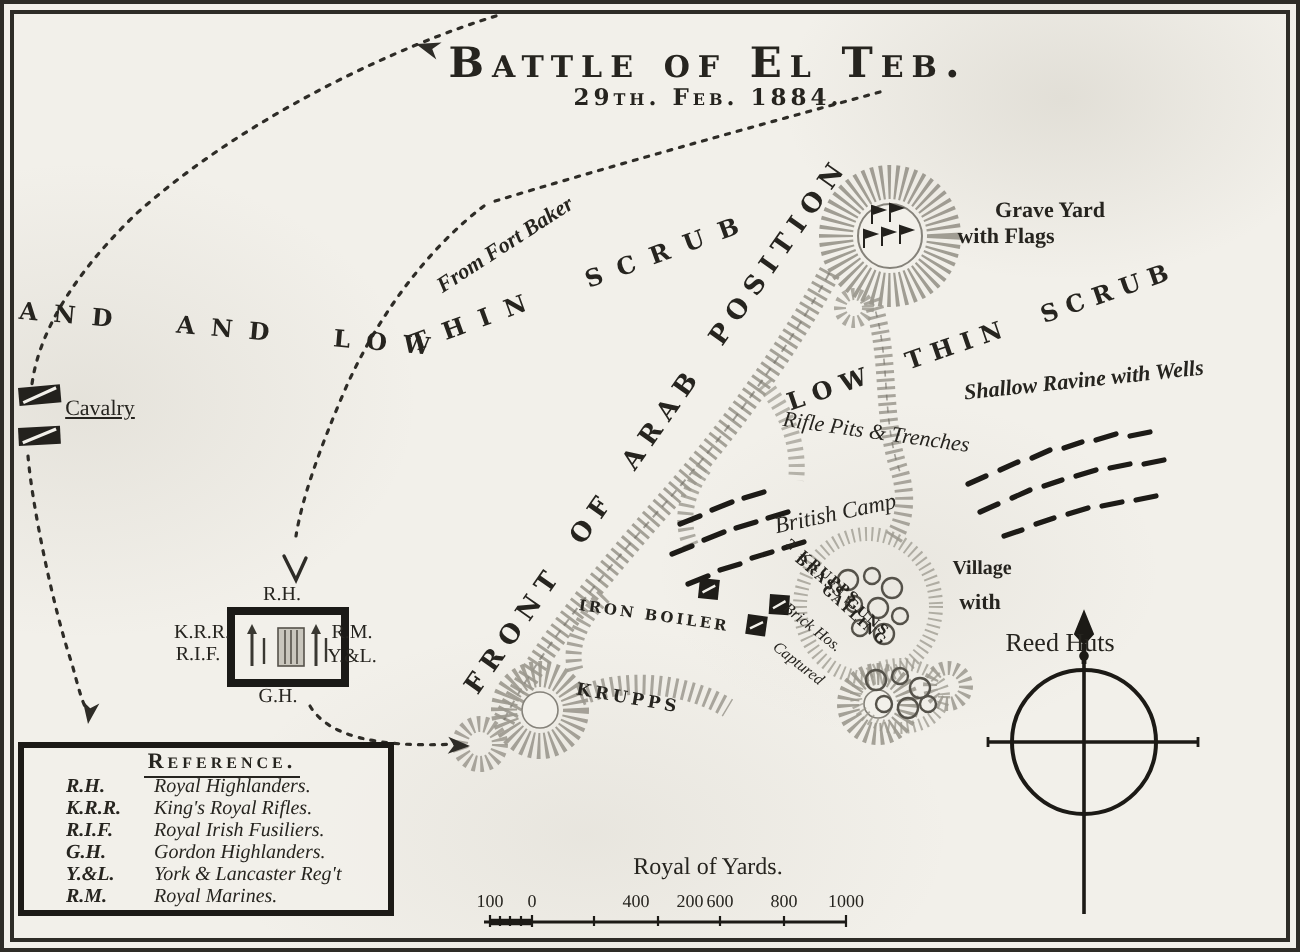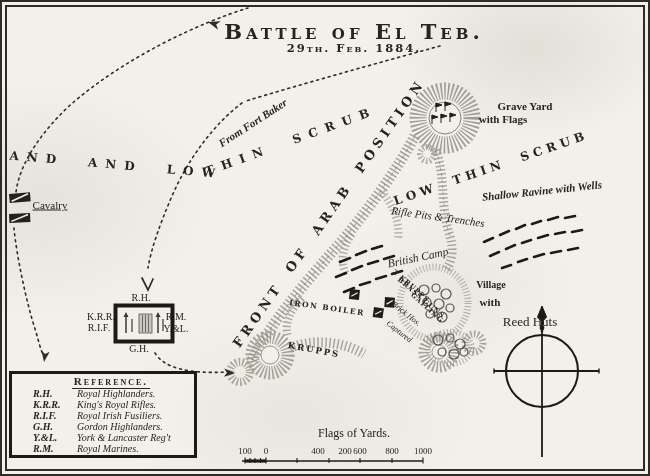--- a/index.html
+++ b/index.html
@@ -238,21 +238,21 @@
     <div class="refrow">
       <span class="abbr">Y.&amp;L.</span>
       <span class="name">York &amp; Lancaster Reg't</span>
     </div>
     <div class="refrow">
       <span class="abbr">R.M.</span>
       <span class="name">Royal Marines.</span>
     </div>
   </div>
 
-  <div class="lbl sc" style="left:352px;top:431px;transform:translate(-50%,-50%);font-size:12px;">Flags of Yards.</div>
+  <div class="lbl sc" style="left:352px;top:431px;transform:translate(-50%,-50%);font-size:12px;">Royal of Yards.</div>
   <div class="lbl sc" style="left:243px;top:449px;transform:translate(-50%,-50%);font-size:9px;">100</div>
   <div class="lbl sc" style="left:264px;top:449px;transform:translate(-50%,-50%);font-size:9px;">0</div>
   <div class="lbl sc" style="left:295px;top:449px;transform:translate(-50%,-50%);font-size:9px;margin-left:48px;">200</div>
   <div class="lbl sc" style="left:316px;top:449px;transform:translate(-50%,-50%);font-size:9px;">400</div>
   <div class="lbl sc" style="left:358px;top:449px;transform:translate(-50%,-50%);font-size:9px;">600</div>
   <div class="lbl sc" style="left:390px;top:449px;transform:translate(-50%,-50%);font-size:9px;">800</div>
   <div class="lbl sc" style="left:421px;top:449px;transform:translate(-50%,-50%);font-size:9px;">1000</div>
 
 </div>
 

